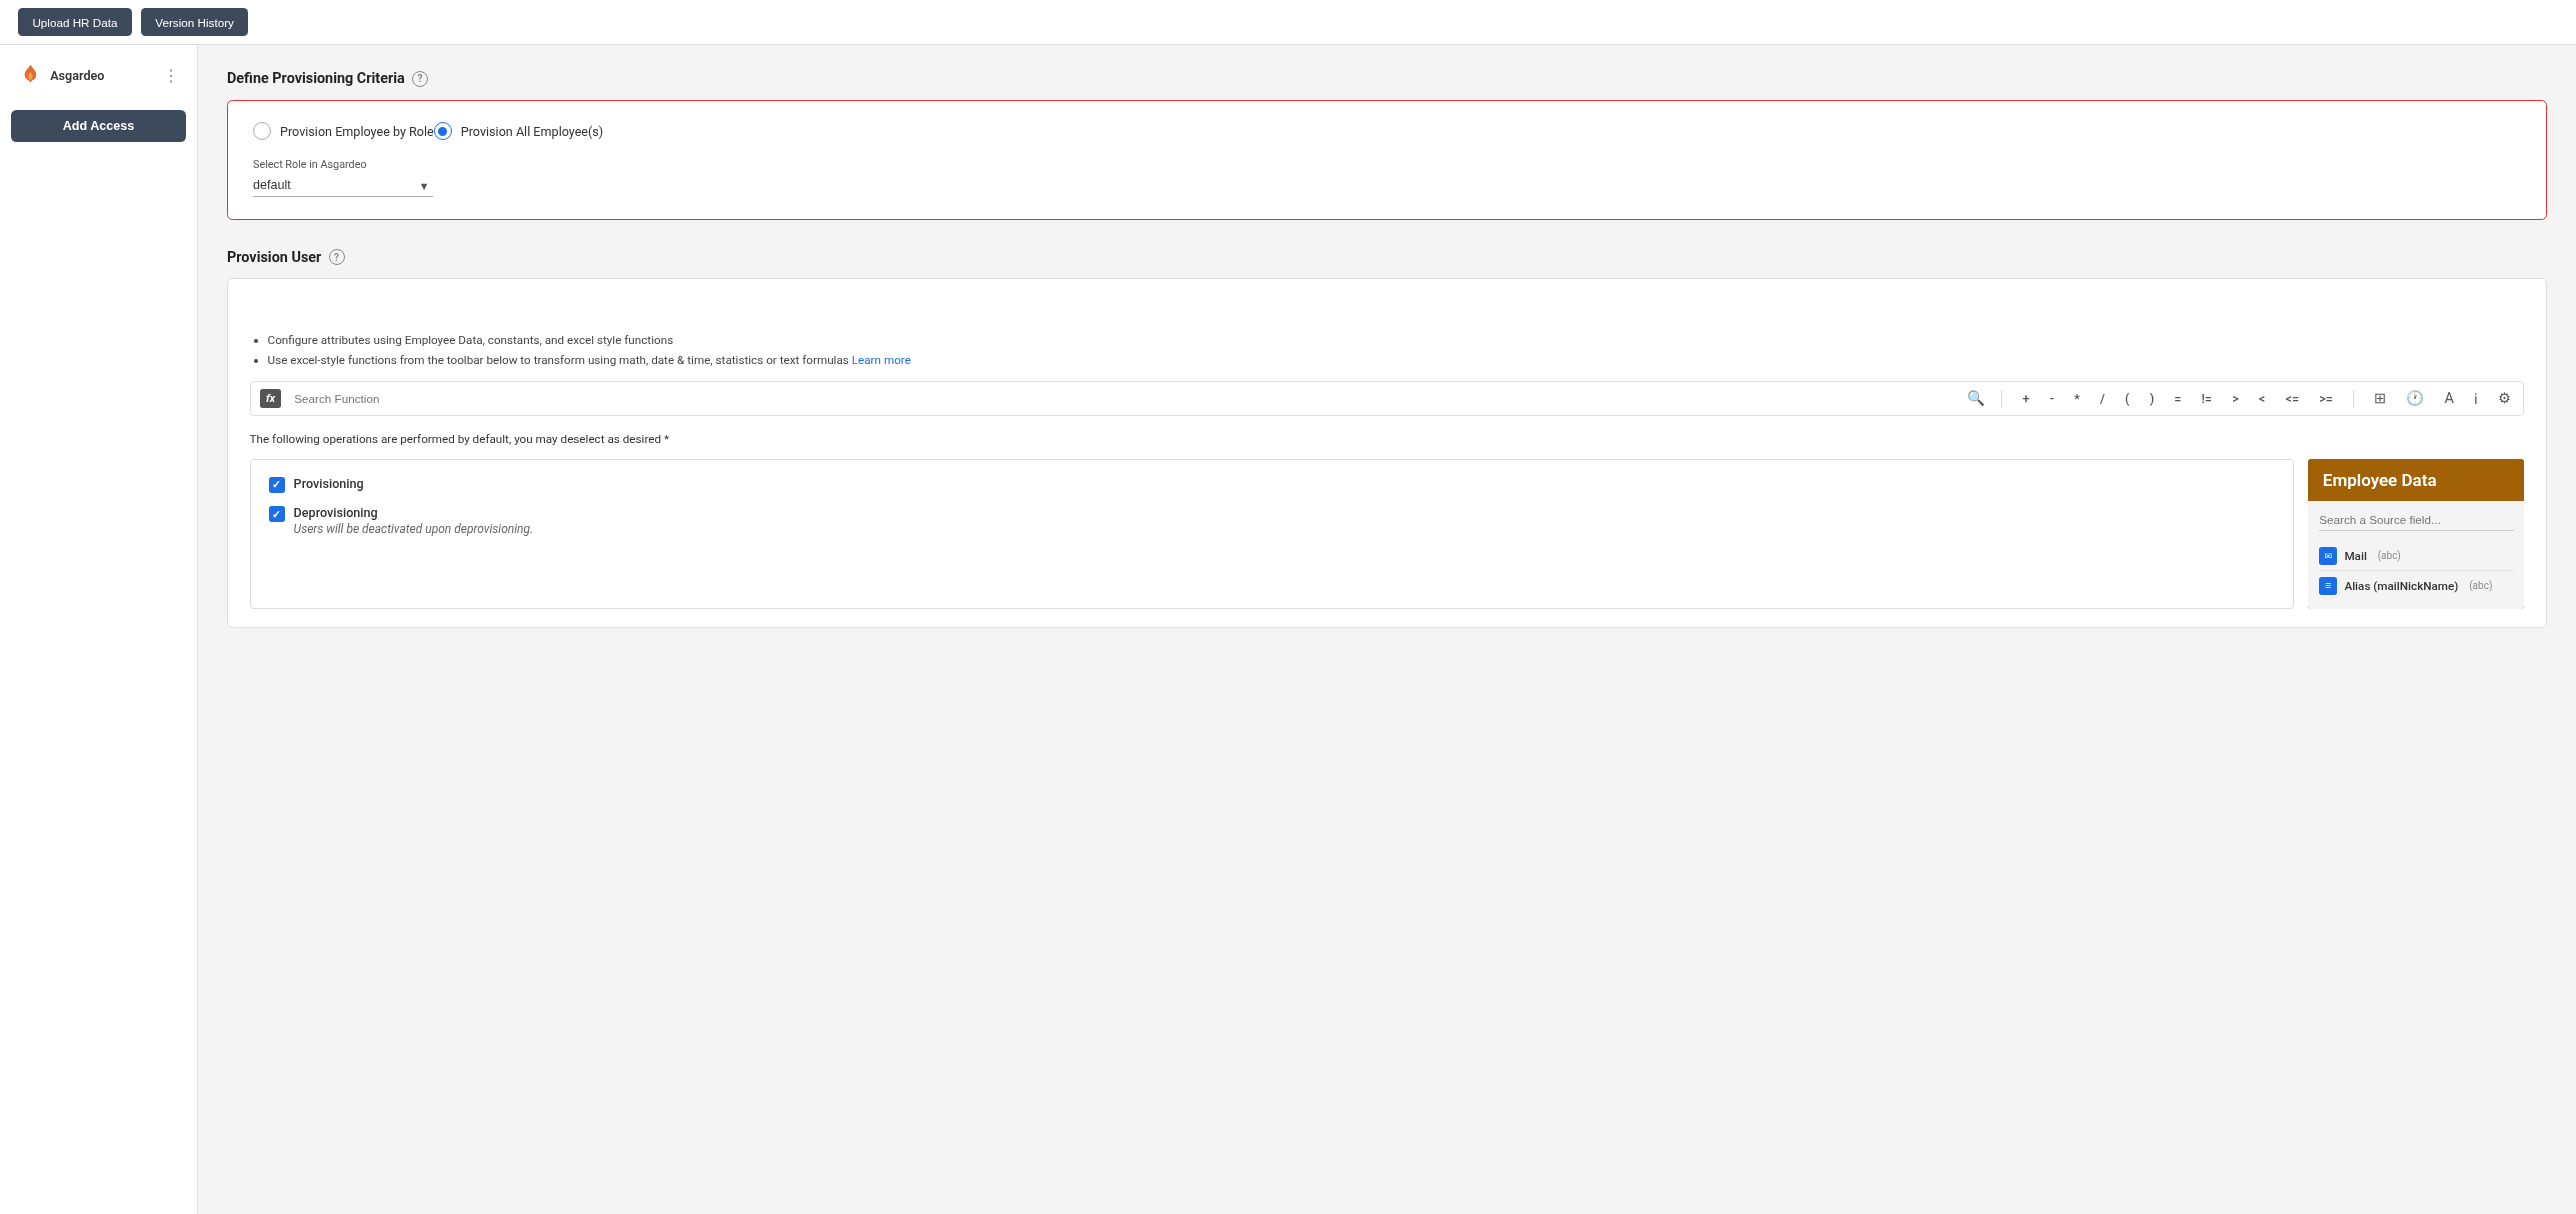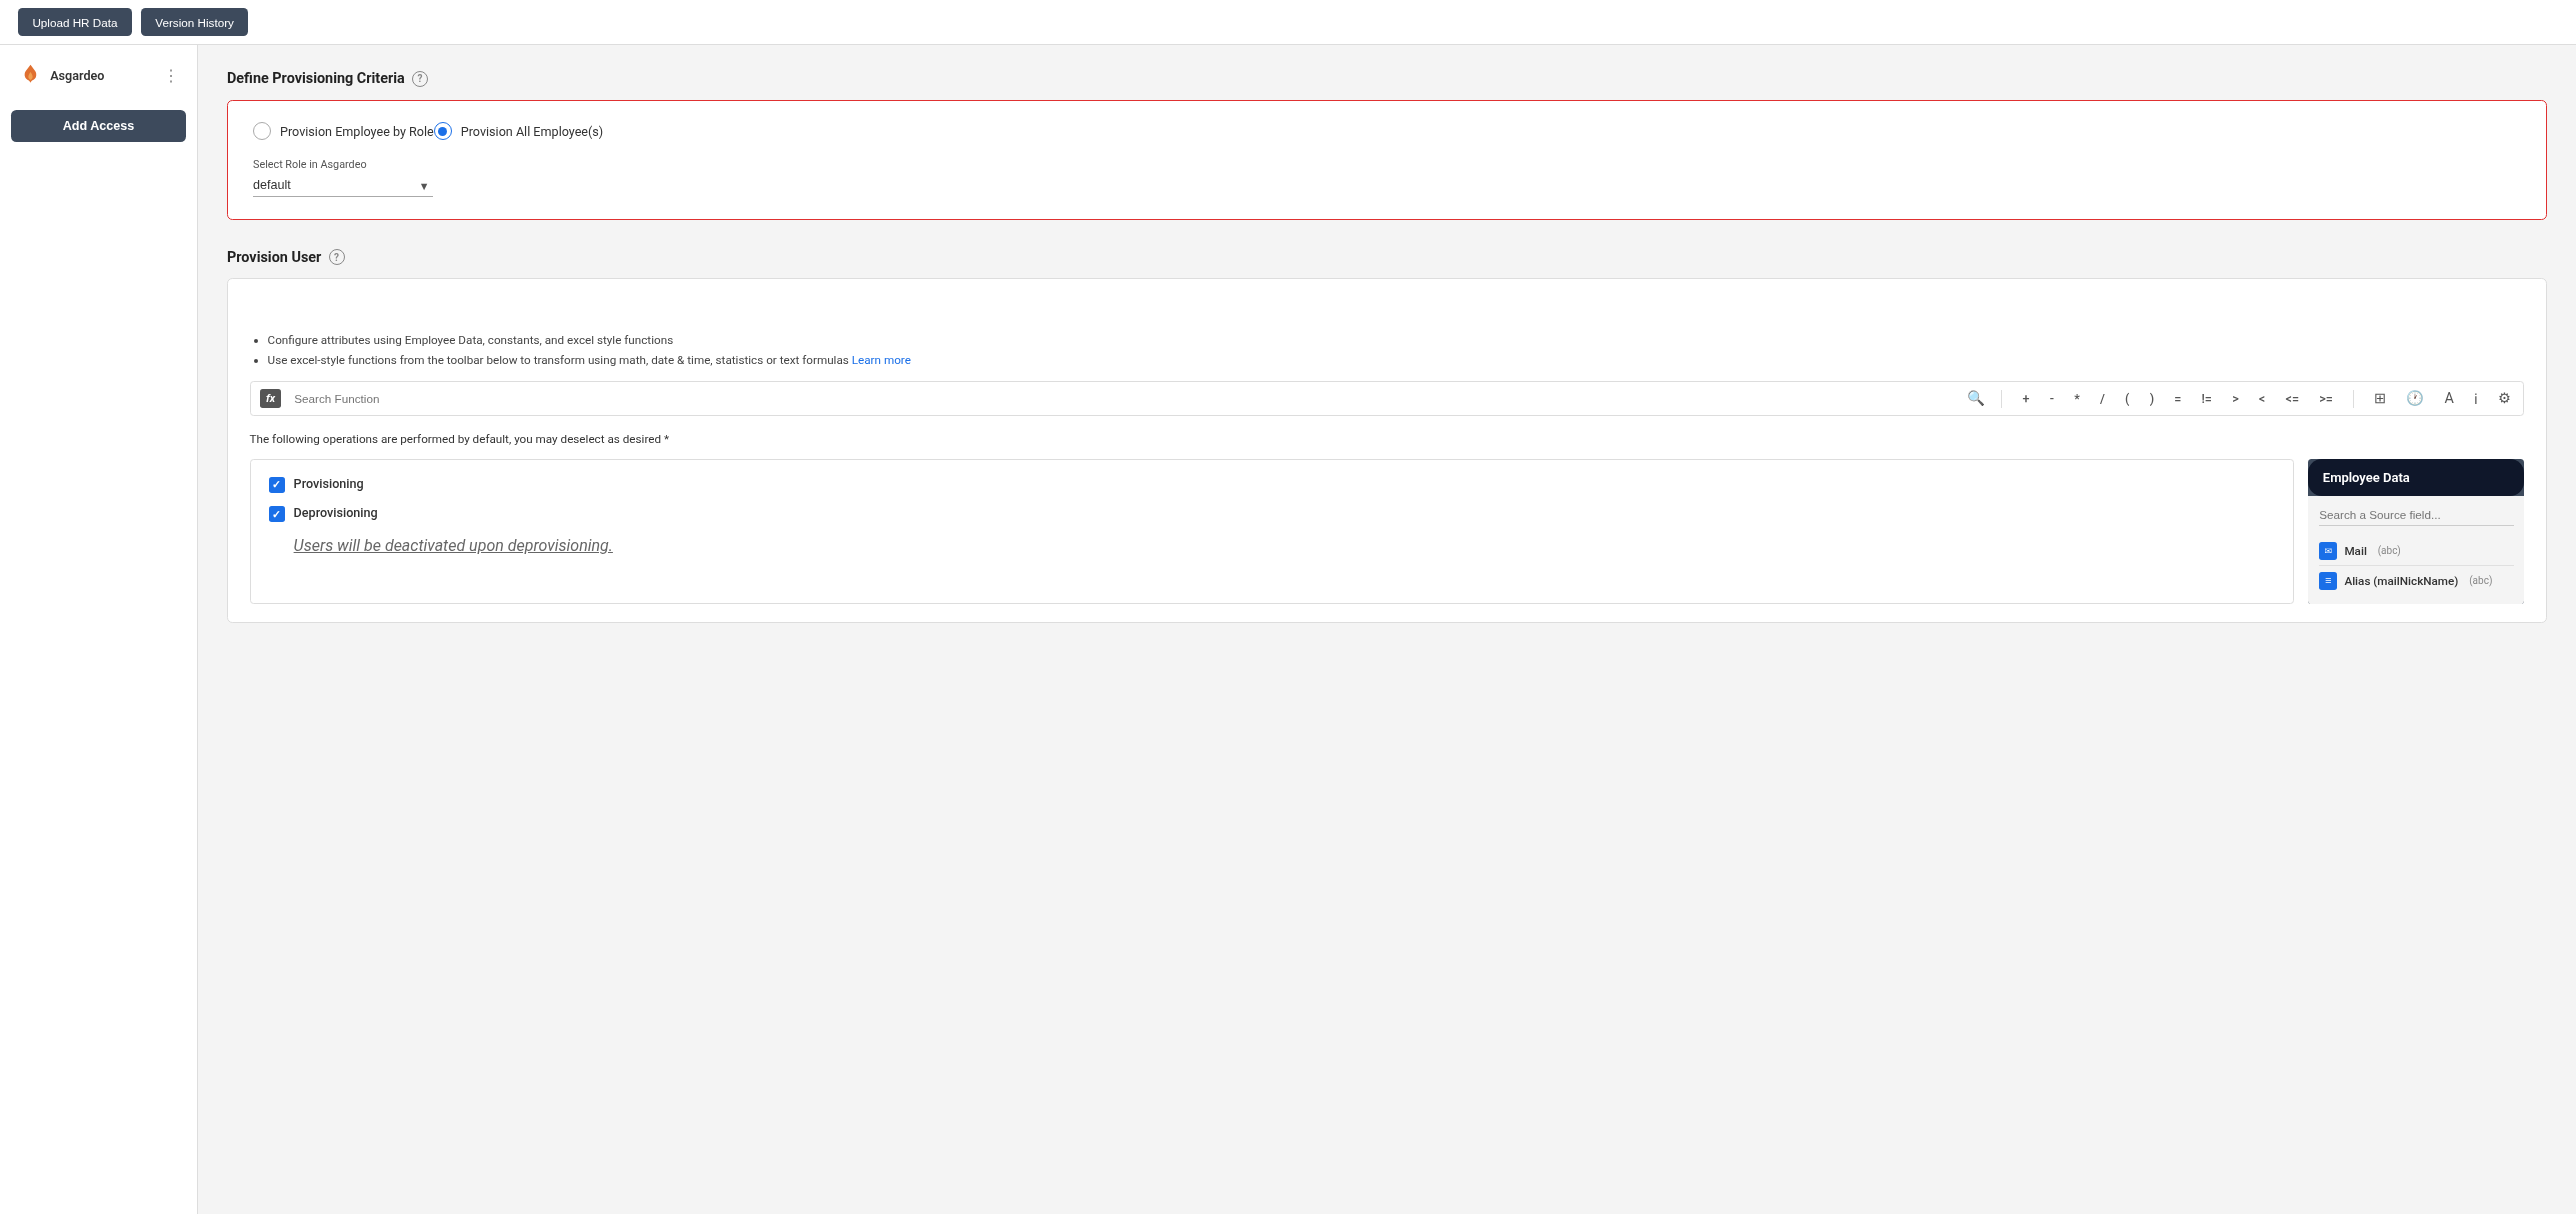--- a/index.html
+++ b/index.html
@@ -123,30 +123,29 @@
     .checkboxes-box {
       flex: 1; border: 0.9px solid #ddd; border-radius: 3.6px; padding: 16px 18px; background: #fff;
     }
     .checkbox-item { display: flex; align-items: flex-start; gap: 9px; margin-bottom: 12.6px; }
     .checkbox-sq {
       width: 16px; height: 16px; background: #1a6fe8; border-radius: 2.7px;
       display: flex; align-items: center; justify-content: center; flex-shrink: 0; margin-top: 0.9px;
     }
     .checkbox-sq::after { content: '✓'; color: #fff; font-size: 10.8px; font-weight: 700; }
     .checkbox-label { font-size: 12.6px; color: #333; font-weight: 500; }
-    .checkbox-sublabel { font-size: 16px; color: #666; font-style: italic; margin-top: 16px; text-decoration: underline; }
+    .checkbox-sublabel { font-size: 12px; color: #666; font-style: italic; margin-top: 2px; }
 
     
     .employee-panel {
       width: 216px; background: #3d4a5c; border-radius: 3.6px; overflow: hidden; flex-shrink: 0;
     }
     .employee-panel-header {
-      background: #0f172a; color: #fff; font-size: 13px; font-weight: 600;
+      background: #a16207; color: #fff; font-size: 17px; font-weight: 600;
       padding: 10.8px 14.4px;
-      border-radius: 14px;
     }
     .employee-panel-body { background: #f4f4f4; padding: 9px 10.8px; }
     .source-search {
       border: none; border-bottom: 0.9px solid #ccc; background: transparent;
       width: 100%; font-size: 11.7px; color: #888; padding: 3.6px 0; outline: none; margin-bottom: 10.8px;
     }
     .source-item { display: flex; align-items: center; gap: 7.2px; padding: 5.4px 0; border-bottom: 0.9px solid #e0e0e0; }
     .source-item:last-child { border-bottom: none; }
     .source-icon {
       width: 18px; height: 18px; background: #1a6fe8; border-radius: 2.7px;

